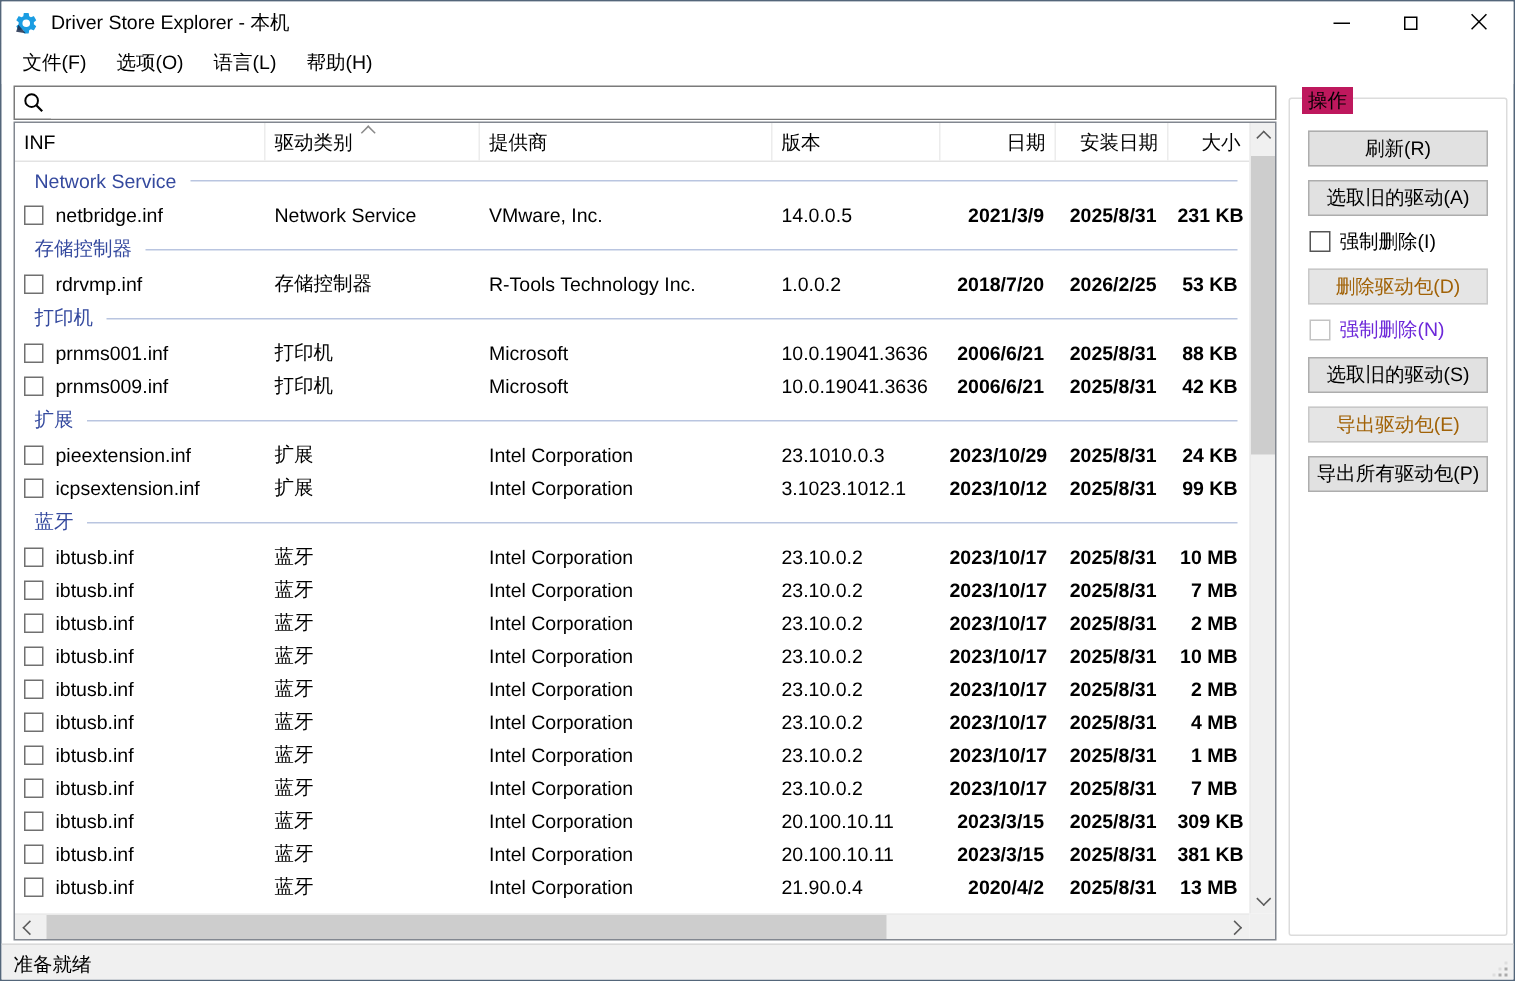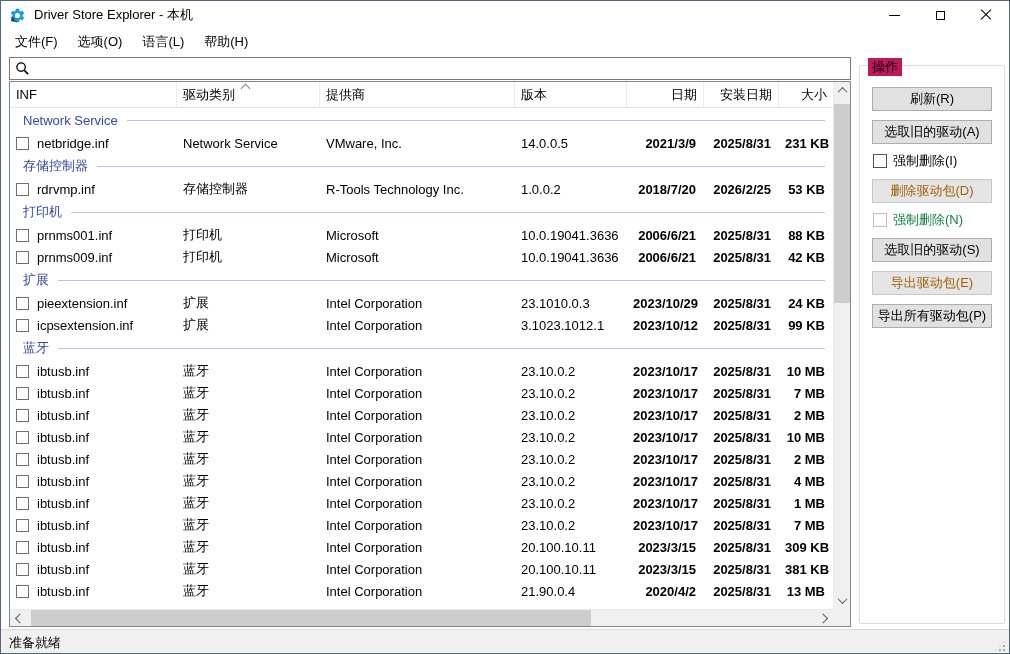--- a/index.html
+++ b/index.html
@@ -65,21 +65,21 @@
 
   
   .actions { position:absolute; left:858px; top:9px; width:146px; height:559px; border:1px solid #dcdcdc; border-radius:2px; }
   .actions-title { position:absolute; top:-8px; left:8px; background:#be185d; padding:0 4px; }
   .actions-items { padding:21px 12px 0 12px; display:flex; flex-direction:column; }
   .act-btn { height:24px; margin-bottom:9px; background:#e1e1e1; border:1px solid #adadad; font:inherit; color:#000; width:100%; }
   .act-btn:disabled { background:#e5e5e5; border-color:#c8c8c8; color:#a16207; }
   .act-check { display:flex; align-items:center; height:16px; margin:0 0 10px 1px; }
   .act-check .box { width:14px; height:14px; border:1px solid #555; background:#fff; margin-right:6px; flex:0 0 auto; }
   .act-check.disabled .box { border-color:#c3c3c3; }
-  .act-check.disabled .lbl { color:#15803d; }
+  .act-check.disabled .lbl { color:#6d28d9; }
 
   
   .statusbar { position:relative; height:26px; background:#f0f0f0; border-top:1px solid #d9d9d9; display:flex; align-items:center; padding-left:8px; }
   .grip { position:absolute; right:4px; bottom:4px; width:2px; height:2px; background:#ababab;
           box-shadow:-4px 0 #ababab, -8px 0 #dedede, 0 -4px #ababab, -4px -4px #dedede, 0 -8px #dedede; }
 </style>
 </head>
 <body>
 
 <div class="window">

